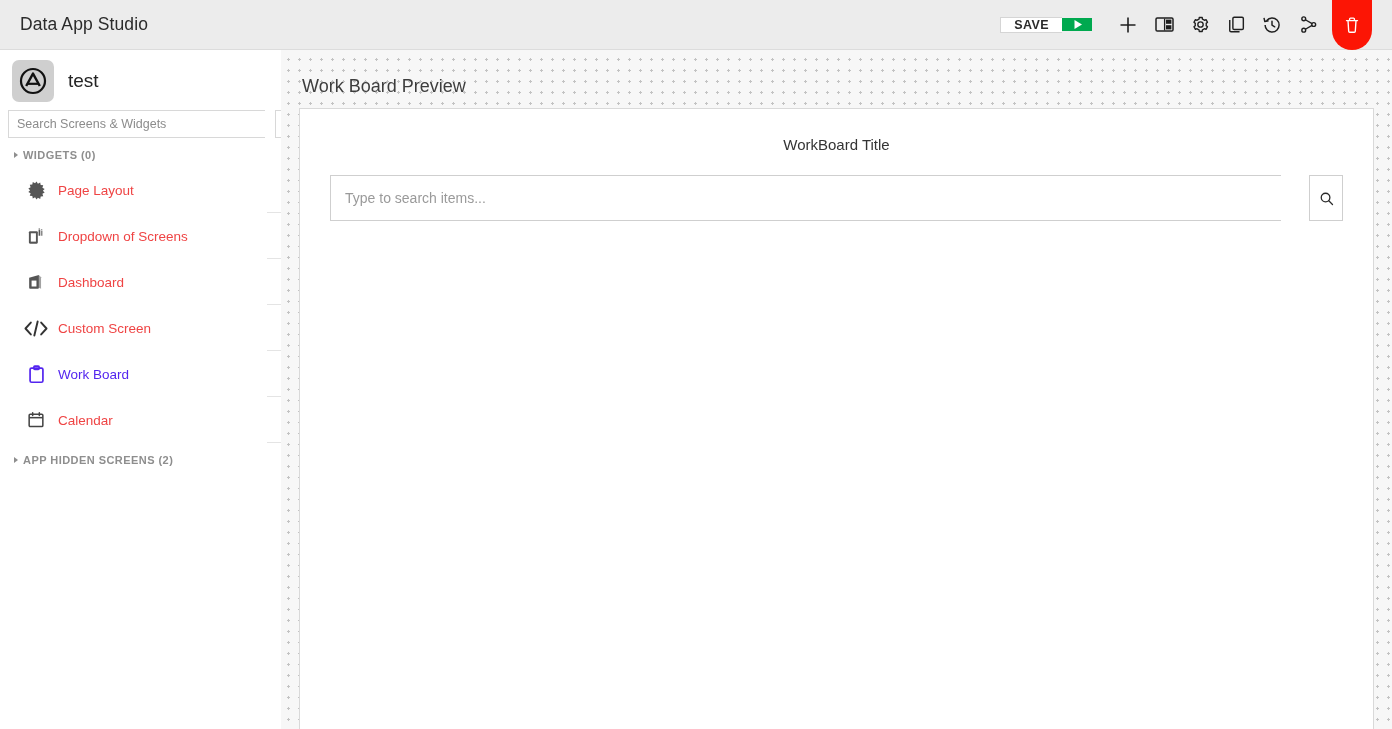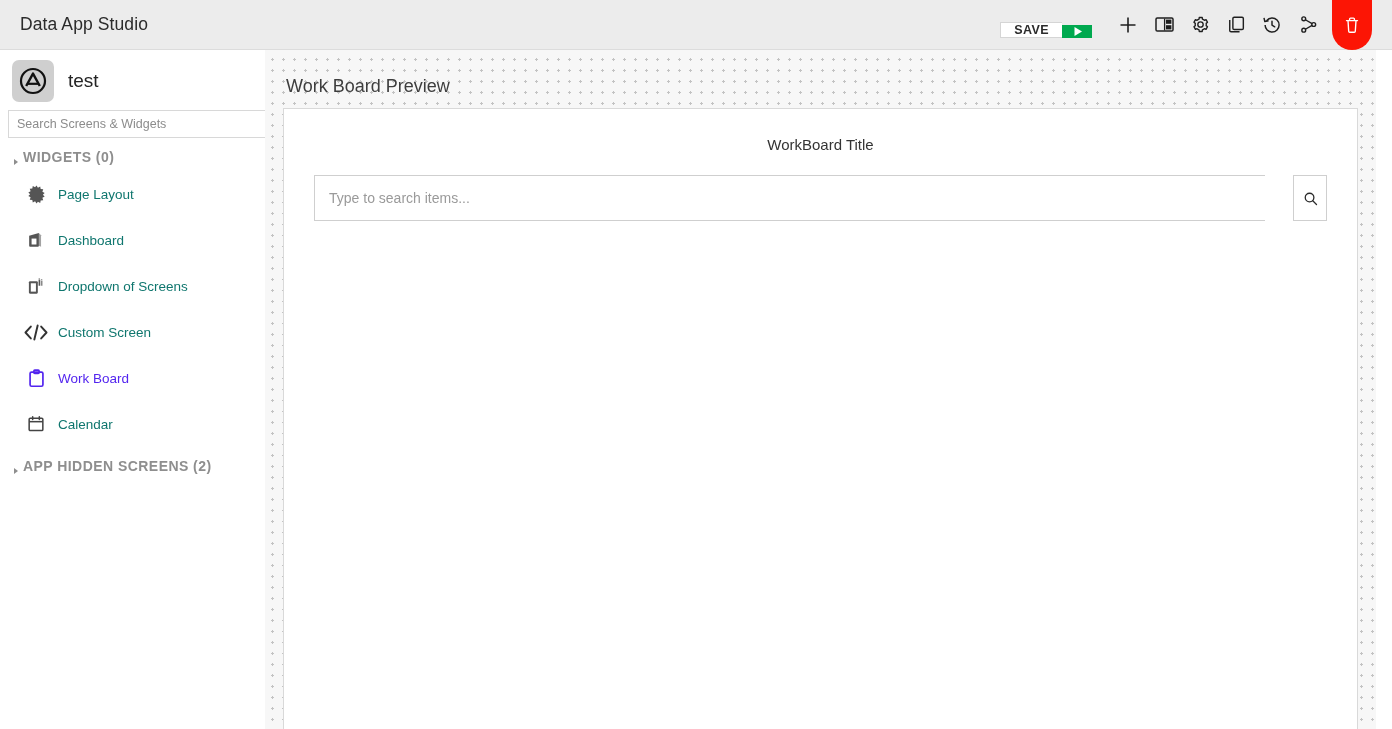--- a/index.html
+++ b/index.html
@@ -21,21 +21,21 @@
   .app-title {
     margin-left: 20px;
     font-size: 17.5px;
     color: #2b2b2b;
     letter-spacing: .1px;
   }
   .topbar-actions {
     margin-left: auto;
     display: flex; align-items: center; height: 50px;
   }
-  .save-group { display: flex; align-items: flex-end; height: 26px; margin-right: 18px; }
+  .save-group { display: flex; align-items: center; height: 26px; margin-right: 18px; }
   .save-btn {
     background: #ffffff;
     border: 1px solid #d5d5d5;
     border-right: none;
     padding: 0 13px;
     display: flex; align-items: center;
     font-size: 12.5px; font-weight: 600;
     color: #2b2b2b; letter-spacing: .4px;
     cursor: pointer;
   }
@@ -101,26 +101,26 @@
   }
   .search-input::placeholder { color: #8c8c8c; }
   .search-go {
     width: 28px;
     border: 1px solid #d8d8d8;
     background: #fff;
     display: flex; align-items: center; justify-content: center;
     cursor: pointer;
   }
   .section-head {
-    font-size: 14px;
+    font-size: 11px;
     font-weight: 700;
     color: #8e8e8e;
     letter-spacing: .45px;
     padding: 11px 0 6px 22px;
-    display: flex; align-items: flex-end;
+    display: flex; align-items: center;
     cursor: pointer;
     user-select: none;
   }
   .section-head.nocaret { padding-left: 22px; cursor: default; }
   .caret {
     width: 0; height: 0;
     border-left: 4.5px solid #8e8e8e;
     border-top: 3.5px solid transparent;
     border-bottom: 3.5px solid transparent;
     margin-right: 5px;
@@ -133,40 +133,40 @@
     padding-left: 24px; padding-right: 8px;
     cursor: pointer;
   }
   .screen-row .sicon {
     width: 24px; display: flex; align-items: center; justify-content: center;
     flex: none;
   }
   .screen-row .slabel {
     margin-left: 10px;
     font-size: 13.5px;
-    color: #0f766e;
+    color: #ef4444;
   }
   .screen-row.active .slabel { color: #5325ef; }
   .kebab {
     position: absolute; right: 18px; top: 50%;
     transform: translateY(-50%);
     width: 20px; height: 26px;
     display: flex; flex-direction: column;
     align-items: center; justify-content: center; gap: 3px;
     cursor: pointer;
   }
   .kebab i { width: 2.6px; height: 2.6px; background: #767676; border-radius: 50%; display:block; }
   .row-div {
     position: absolute; right: 12px; bottom: 0;
     width: 32px; height: 1px; background: #e4e4e4;
   }
 
   
   .canvas {
-    position: absolute; top: 50px; left: 265px;
+    position: absolute; top: 50px; left: 281px;
     width: 1111px; height: 679px;
     background-color: #f7f7f7;
     background-image: radial-gradient(#c3c3c3 1px, transparent 1.1px);
     background-size: 11px 11px;
     background-position: 2px 4px;
   }
   .preview-label {
     position: absolute; left: 21px; top: 26px;
     font-size: 18px; color: #3d3d3d;
   }
@@ -319,47 +319,47 @@
     <span class="kebab">
         <i></i>
         <i></i>
         <i></i>
       </span>
     <span class="row-div"></span>
   </div>
 
   <div class="screen-row">
     <span class="sicon">
-      <svg width="18" height="18" viewBox="0 0 20 20">
-        <path fill="#555" d="M2.4 5.2 L13.2 2.2 V16.4 a1 1 0 01-1 1 H3.4 a1 1 0 01-1-1z"></path>
-        <path fill="#555" d="M13.2 2.2 L15.6 4.6 V17.4 L13.2 16.4z" opacity=".55"></path>
-        <rect x="5.1" y="8.4" width="5.4" height="6.6" fill="#ffffff"></rect>
-      </svg>
-    </span>
-    <span class="slabel">Dashboard</span>
-    <span class="kebab">
-        <i></i>
-        <i></i>
-        <i></i>
-      </span>
-    <span class="row-div"></span>
-  </div>
-
-  <div class="screen-row">
-    <span class="sicon">
       <svg width="19" height="19" viewBox="0 0 20 20">
         <rect x="2" y="4.4" width="9.4" height="13.2" rx="1.2" fill="#555"></rect>
         <rect x="4" y="6.6" width="5.4" height="8.8" fill="#ffffff"></rect>
         <rect x="12.2" y="3.2" width="1.7" height="6" fill="#555"></rect>
         <rect x="14.6" y="3.9" width="1.7" height="5.3" fill="#555" opacity=".7"></rect>
         <rect x="12.2" y="1.6" width="1.5" height="1.1" fill="#555"></rect>
         <rect x="14.6" y="2.3" width="1.5" height="1.1" fill="#555" opacity=".7"></rect>
       </svg>
     </span>
     <span class="slabel">Dropdown of Screens</span>
+    <span class="kebab">
+        <i></i>
+        <i></i>
+        <i></i>
+      </span>
+    <span class="row-div"></span>
+  </div>
+
+  <div class="screen-row">
+    <span class="sicon">
+      <svg width="18" height="18" viewBox="0 0 20 20">
+        <path fill="#555" d="M2.4 5.2 L13.2 2.2 V16.4 a1 1 0 01-1 1 H3.4 a1 1 0 01-1-1z"></path>
+        <path fill="#555" d="M13.2 2.2 L15.6 4.6 V17.4 L13.2 16.4z" opacity=".55"></path>
+        <rect x="5.1" y="8.4" width="5.4" height="6.6" fill="#ffffff"></rect>
+      </svg>
+    </span>
+    <span class="slabel">Dashboard</span>
     <span class="kebab">
         <i></i>
         <i></i>
         <i></i>
       </span>
     <span class="row-div"></span>
   </div>
 
   <div class="screen-row">
     <span class="sicon">

